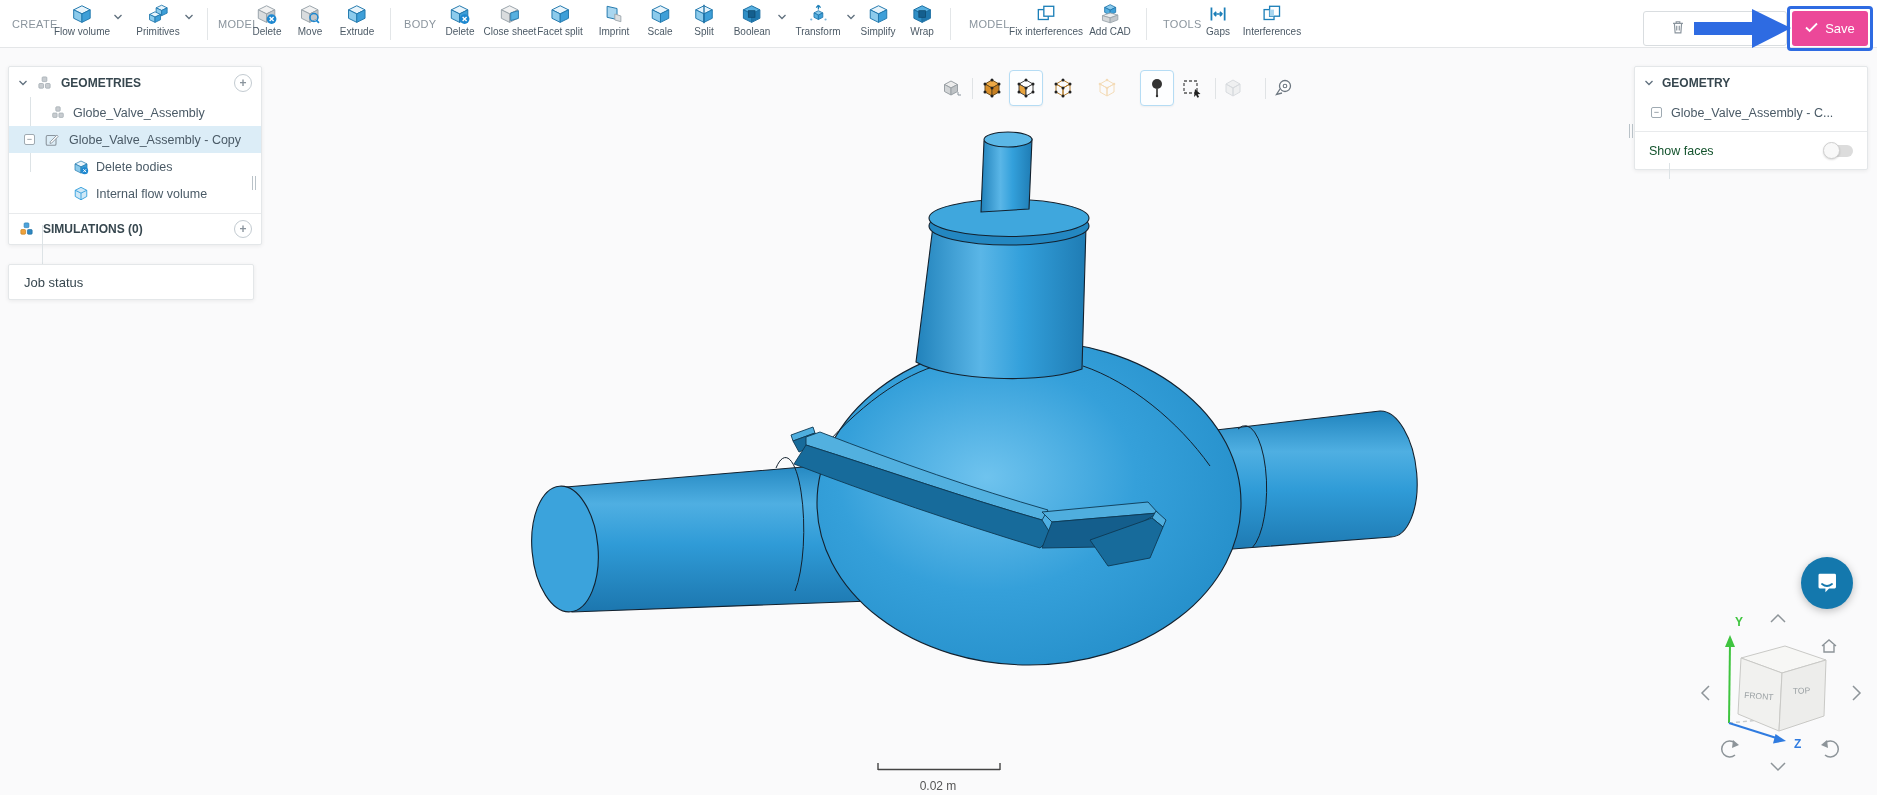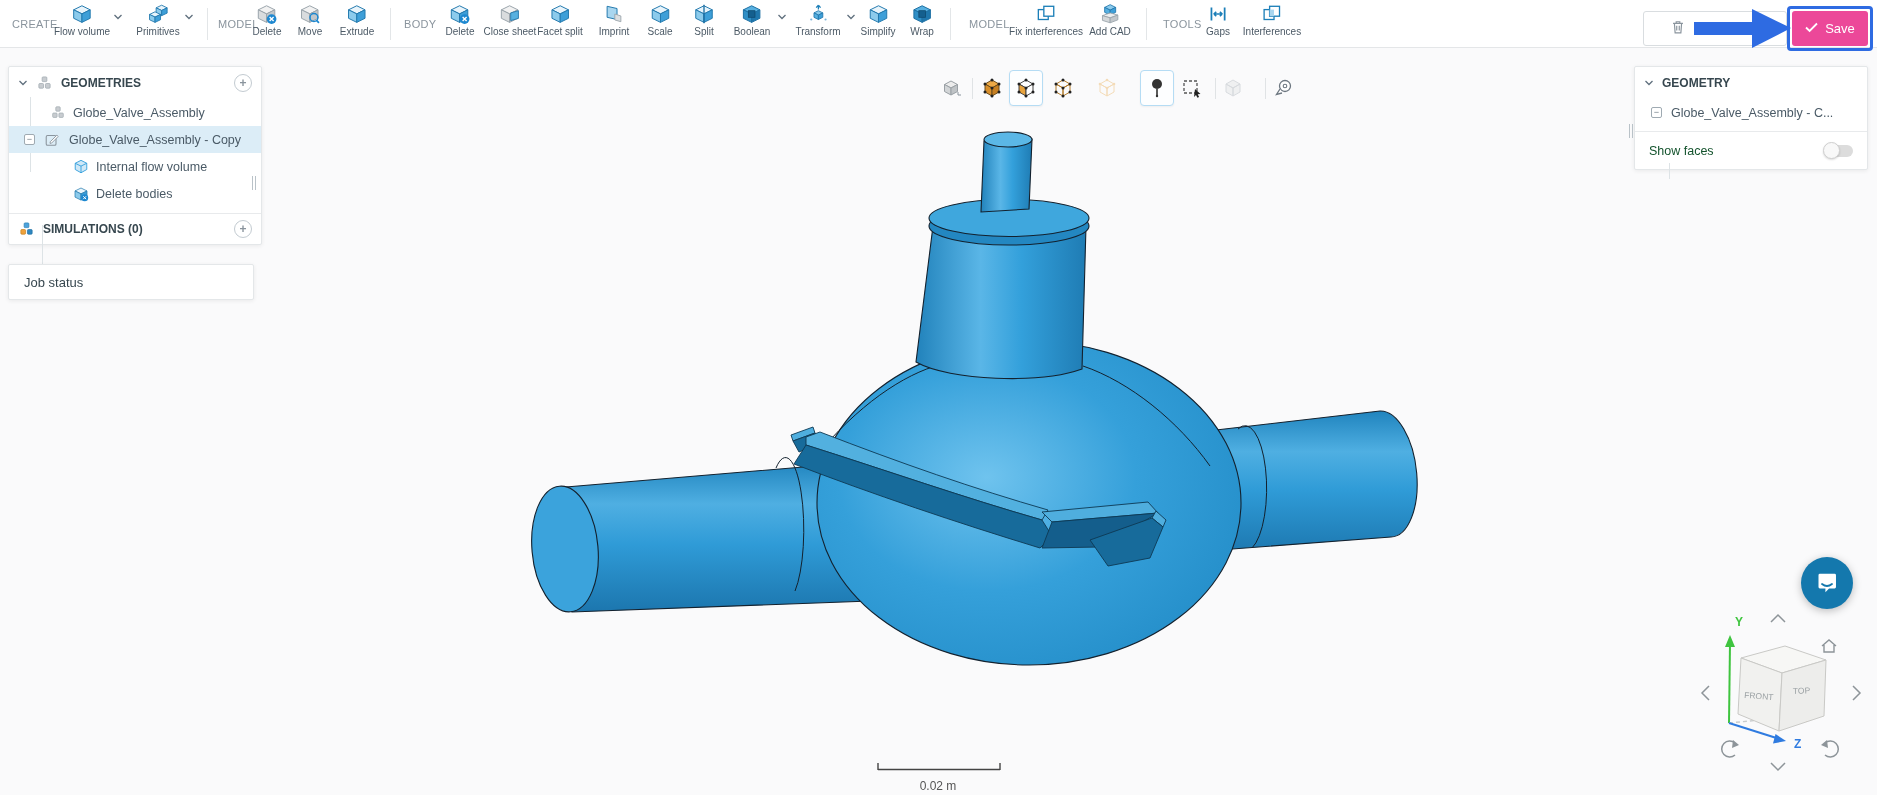--- a/index.html
+++ b/index.html
@@ -422,29 +422,29 @@
   <div class="tree-row sel" style="padding-left:15px; gap:9px">
     <span class="minus-box">−</span>
     <svg width="16" height="16">
         <use href="#t-pencil"></use>
       </svg>
     <span>Globe_Valve_Assembly - Copy</span>
   </div>
   <div class="vline" style="left:33px; top:158px; height:42px;"></div>
   <div class="tree-row" style="padding-left:64px">
     <svg width="16" height="16">
-        <use href="#t-wirecube"></use>
-      </svg>
-    <span>Internal flow volume</span>
+        <use href="#i-cube-x"></use>
+      </svg>
+    <span>Delete bodies</span>
   </div>
   <div class="tree-row" style="padding-left:64px">
     <svg width="16" height="16">
-        <use href="#i-cube-x"></use>
-      </svg>
-    <span>Delete bodies</span>
+        <use href="#t-wirecube"></use>
+      </svg>
+    <span>Internal flow volume</span>
   </div>
   <div style="height:6px"></div>
   <div class="sim-row">
     <svg width="17" height="17">
         <use href="#t-cubes-color"></use>
       </svg>
     <span>SIMULATIONS (0)</span>
     <span class="plus-btn">+</span>
   </div>
 </div>

